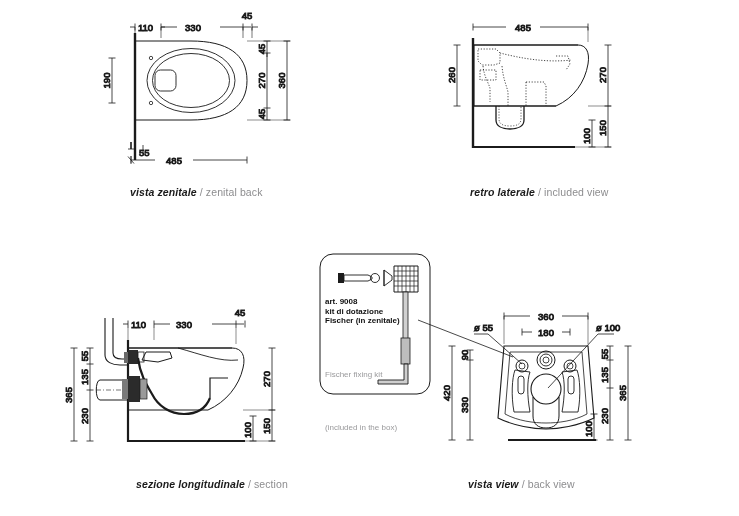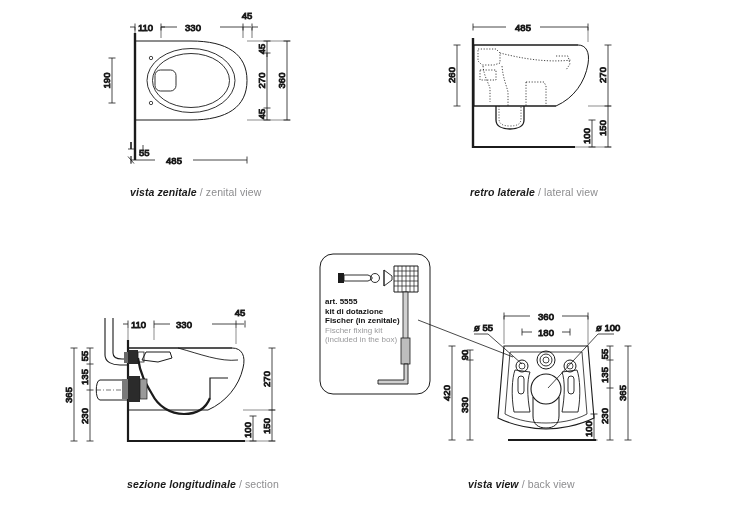--- a/index.html
+++ b/index.html
@@ -32,21 +32,21 @@
     font-size: 9.5px;
     fill: #1b1b1b;
   }
   .kitbox-txt {
     position: absolute;
     font-size: 8px;
     line-height: 9.6px;
     white-space: nowrap;
   }
   .kit-it { font-weight: bold; color: #111111; }
-  .kit-en { color: #9a9a9c; }
+  .kit-en { color: #9a9a9c; margin-top: 44px; }
 </style>
 </head>
 <body>
 
 <div id="sheet">
 
   <div class="view" style="left:95px; top:8px;">
     <svg width="230" height="175" viewBox="0 0 230 175">
       <g stroke="#1b1b1b" fill="none" stroke-width="0.9">
 
@@ -125,21 +125,21 @@
         </g>
         <text class="dimtxt" x="44" y="148">55</text>
         <text class="dimtxt" x="79" y="155.5" text-anchor="middle">485</text>
       </g>
     </svg>
   </div>
 
   <div class="caption" style="left:130px; top:186px;">
     <span class="it">vista zenitale</span>
     <span class="sep">/</span>
-    <span class="en">zenital view</span>
+    <span class="en">zenital back</span>
   </div>
 
   <div class="view" style="left:440px; top:8px;">
     <svg width="190" height="175" viewBox="0 0 190 175">
       <g stroke="#1b1b1b" fill="none" stroke-width="0.9">
 
         <line x1="33" y1="30" x2="33" y2="140" stroke-width="2.4"></line>
         <line x1="33" y1="139" x2="135" y2="139" stroke-width="2.2"></line>
 
         <path d="M34,37 L138,37 C146,37 150,44 148,56 C145,74 134,90 116,98 L34,98 Z" stroke-width="1.0"></path>
@@ -193,21 +193,21 @@
         <text class="dimtxt" x="166" y="67" text-anchor="middle" transform="rotate(-90 166 67)">270</text>
         <text class="dimtxt" x="166" y="120" text-anchor="middle" transform="rotate(-90 166 120)">150</text>
         <text class="dimtxt" x="150" y="128" text-anchor="middle" transform="rotate(-90 150 128)">100</text>
       </g>
     </svg>
   </div>
 
   <div class="caption" style="left:470px; top:186px;">
     <span class="it">retro laterale</span>
     <span class="sep">/</span>
-    <span class="en">lateral view</span>
+    <span class="en">included view</span>
   </div>
 
   <div class="view" style="left:60px; top:300px;">
     <svg width="235" height="165" viewBox="0 0 235 165">
       <g stroke="#1b1b1b" fill="none" stroke-width="0.9">
 
         <line x1="68" y1="40" x2="68" y2="142" stroke-width="2.2"></line>
         <line x1="68" y1="141" x2="185" y2="141" stroke-width="2.0"></line>
 
         <path d="M45,18 L45,55 C45,62 52,65 60,65 L68,65" stroke-width="1.1"></path>
@@ -286,21 +286,21 @@
           <line x1="183" y1="110" x2="215" y2="110" stroke-width="0.5"></line>
           <line x1="185" y1="141" x2="215" y2="141" stroke-width="0.5"></line>
         </g>
         <text class="dimtxt" x="210" y="79" text-anchor="middle" transform="rotate(-90 210 79)">270</text>
         <text class="dimtxt" x="210" y="126" text-anchor="middle" transform="rotate(-90 210 126)">150</text>
         <text class="dimtxt" x="191" y="130" text-anchor="middle" transform="rotate(-90 191 130)">100</text>
       </g>
     </svg>
   </div>
 
-  <div class="caption" style="left:127px; top:478px;">
+  <div class="caption" style="left:136px; top:478px;">
     <span class="it">sezione longitudinale</span>
     <span class="sep">/</span>
     <span class="en">section</span>
   </div>
 
   <div class="view" style="left:318px; top:252px;">
     <svg width="120" height="145" viewBox="0 0 120 145">
       <rect x="2" y="2" width="110" height="140" rx="13" ry="13" fill="#ffffff" stroke="#1b1b1b" stroke-width="1.0"></rect>
       <g stroke="#1b1b1b" fill="none" stroke-width="0.9">
 
@@ -326,21 +326,21 @@
 
         <rect x="85" y="40" width="5" height="58" fill="#d0d0d0" stroke="#1b1b1b" stroke-width="0.8"></rect>
         <rect x="83" y="86" width="9" height="26" fill="#bdbdbd" stroke="#1b1b1b" stroke-width="0.8"></rect>
 
         <path d="M86,112 L86,128 L60,128 L60,132 L90,132 L90,112 Z" fill="#cfcfcf" stroke="#1b1b1b" stroke-width="0.9"></path>
       </g>
     </svg>
   </div>
 
   <div class="kitbox-txt" style="left:325px; top:297px;">
-    <div class="kit-it">art. 5555</div>
+    <div class="kit-it">art. 9008</div>
     <div class="kit-it">kit di dotazione</div>
     <div class="kit-it">Fischer (in zenitale)</div>
     <div class="kit-en">Fischer fixing kit</div>
     <div class="kit-en">(included in the box)</div>
   </div>
 
   <div class="view" style="left:438px; top:300px;">
     <svg width="205" height="165" viewBox="0 0 205 165">
       <g stroke="#1b1b1b" fill="none" stroke-width="0.9">
 

